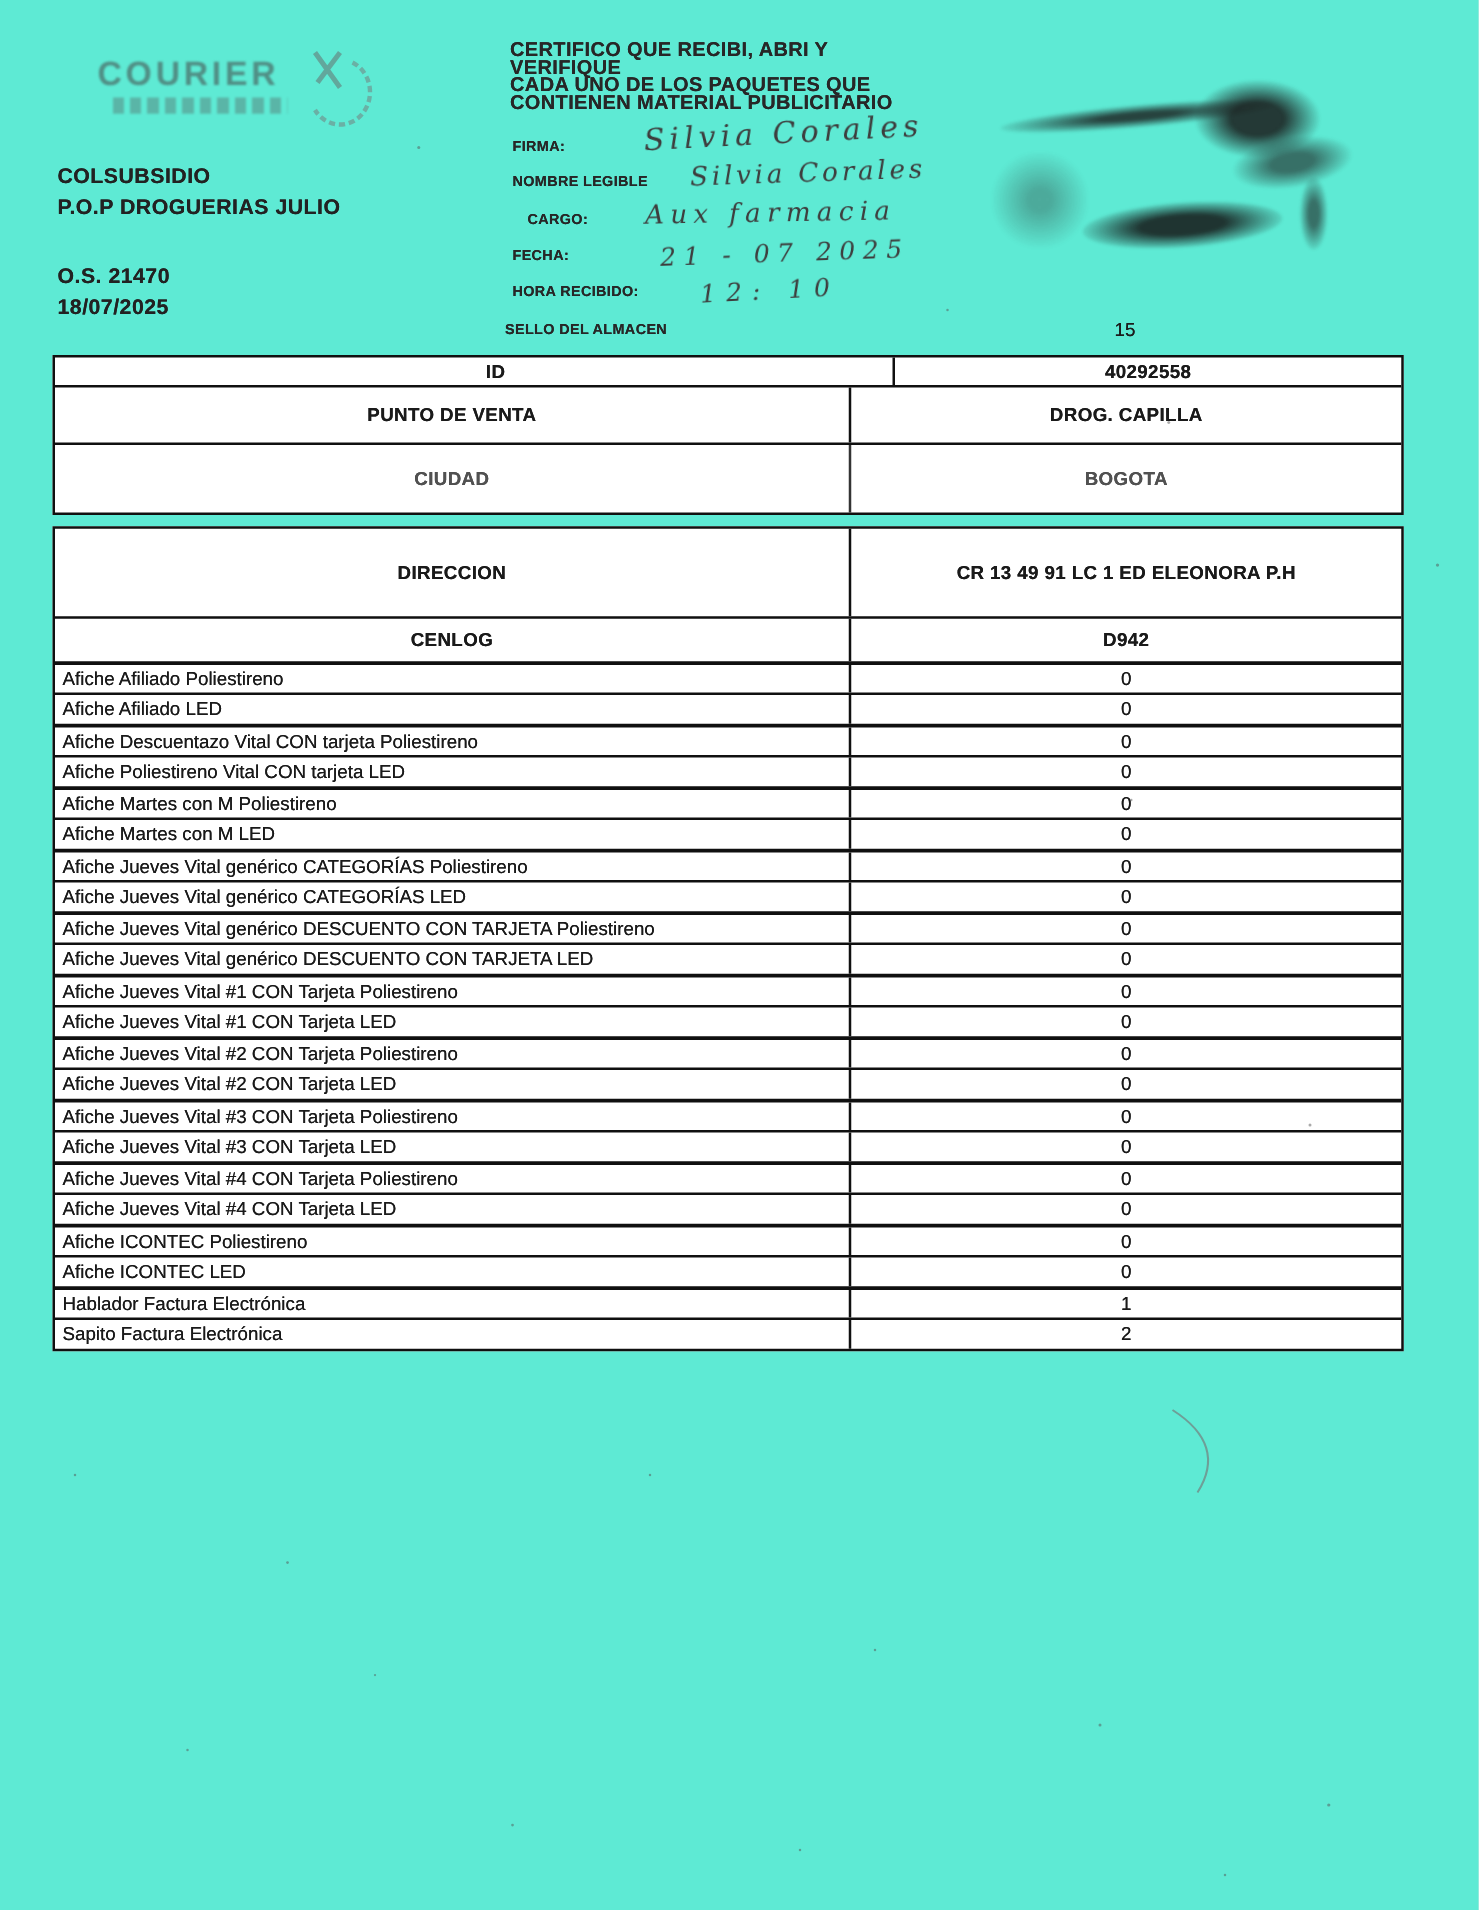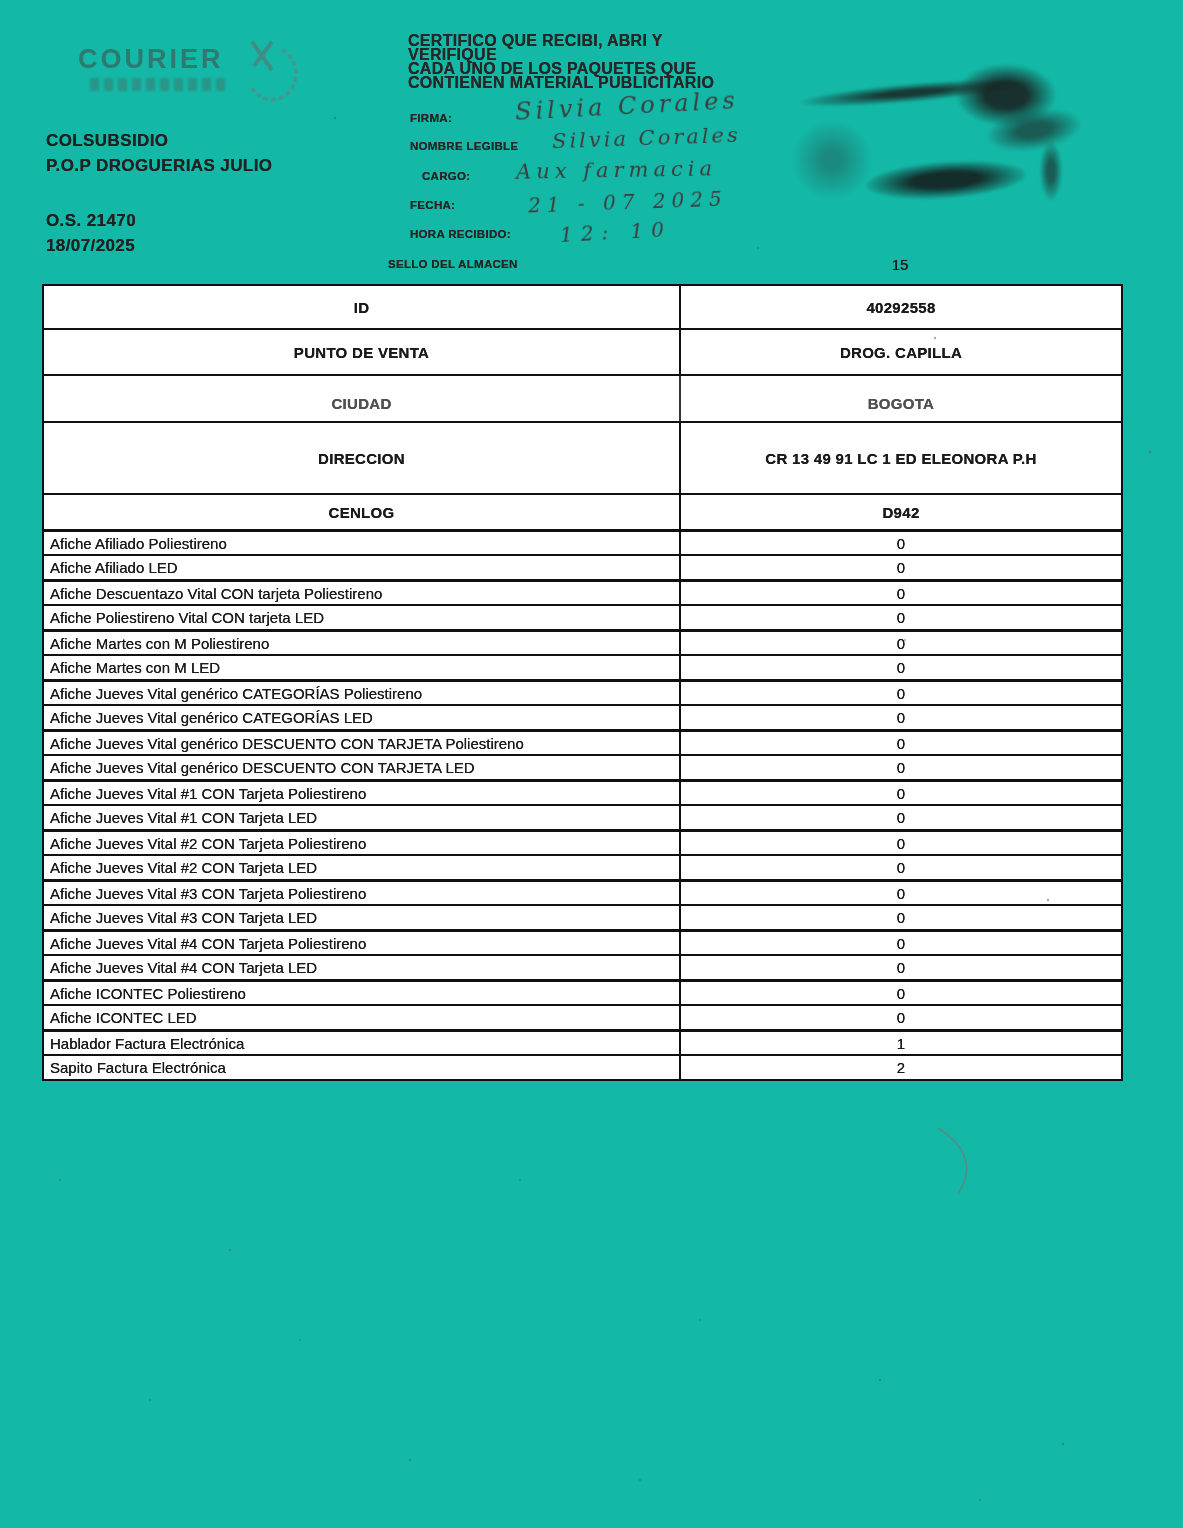--- a/index.html
+++ b/index.html
@@ -1,18 +1,18 @@
 <!DOCTYPE html>
 <html><head>
 <meta charset="utf-8">
 <style>
   html,body { margin:0; padding:0; background:#e8e8e8; }
   .page {
     position:relative; width:1183px; height:1528px; margin:0 auto;
-    background:#14b8a6; overflow:hidden; color:#1a1a1a;
+    background:#5eead4; overflow:hidden; color:#1a1a1a;
     font-family:"Liberation Sans", sans-serif;
   }
   
   .logo { position:absolute; left:60px; top:36px; width:260px; height:80px; }
   .logo-text {
     position:absolute; left:18px; top:8px; font-size:27px; font-weight:bold;
     letter-spacing:3px; color:rgba(70,70,70,.55); filter:blur(.7px);
   }
   .logo-subline {
     position:absolute; left:30px; top:42px; width:140px; height:13px; opacity:.35; filter:blur(1px);
@@ -62,21 +62,21 @@
   .itable { position:absolute; left:42px; width:1081px; box-sizing:border-box;
             border:2px solid #101010; background:#fff; }
   .trow { display:flex; border-top:2px solid #101010; box-sizing:border-box; }
   .trow:first-child { border-top:none; }
   .cl { width:637px; border-right:2px solid #101010; display:flex; align-items:center;
         justify-content:center; box-sizing:border-box; }
   .cr { flex:1; display:flex; align-items:center; justify-content:center; box-sizing:border-box; }
   .hdr { font-size:15px; font-weight:bold; letter-spacing:.3px; text-shadow:0 0 .4px #1a1a1a; }
   .soft { color:#333; opacity:.85; }
   .tblA { top:284px; }
-  .rA1 { height:42px; } .rA2 { height:46px; } .rA3 { height:56px; }
+  .rA1 { height:22px;padding-left:35px; } .rA2 { height:46px; } .rA3 { height:56px; }
   .tblB { top:421px; }
   .rDir { height:70px; } .rCen { height:36px; }
   .irow { height:25px; }
   .irow:nth-child(2n+1) { border-top-width:3px; }
   .item-name { font-size:15px; padding-left:6px; justify-content:flex-start;
                text-shadow:0 0 .25px #1a1a1a; white-space:nowrap; overflow:hidden; }
   .item-qty { font-size:15px; text-shadow:0 0 .25px #1a1a1a; }
 
   .artifacts { position:absolute; left:0; top:0; pointer-events:none; }
 </style>
@@ -108,21 +108,21 @@
     <div class="cert-line">VERIFIQUE</div>
     <div class="cert-line">CADA  UNO DE LOS PAQUETES QUE</div>
     <div class="cert-line">CONTIENEN MATERIAL PUBLICITARIO</div>
   </div>
 
   <div class="field-label" style="left:410px; top:112px;">FIRMA:</div>
   <div class="field-label" style="left:410px; top:140px;">NOMBRE  LEGIBLE</div>
   <div class="field-label" style="left:422px; top:170px;">CARGO:</div>
   <div class="field-label" style="left:410px; top:199px;">FECHA:</div>
   <div class="field-label" style="left:410px; top:228px;">HORA RECIBIDO:</div>
-  <div class="field-label" style="left:388px; top:258px;">SELLO DEL ALMACEN</div>
+  <div class="field-label" style="left:404px; top:258px;">SELLO DEL ALMACEN</div>
 
   <div class="hand hw-firma">Silvia Corales</div>
   <div class="hand hw-nombre">Silvia Corales</div>
   <div class="hand hw-cargo">Aux  farmacia</div>
   <div class="hand hw-fecha">21 - 07  2025</div>
   <div class="hand hw-hora">12: 10</div>
 
   <div class="stamp">
     <div class="blob b1"></div>
     <div class="blob b2"></div>

